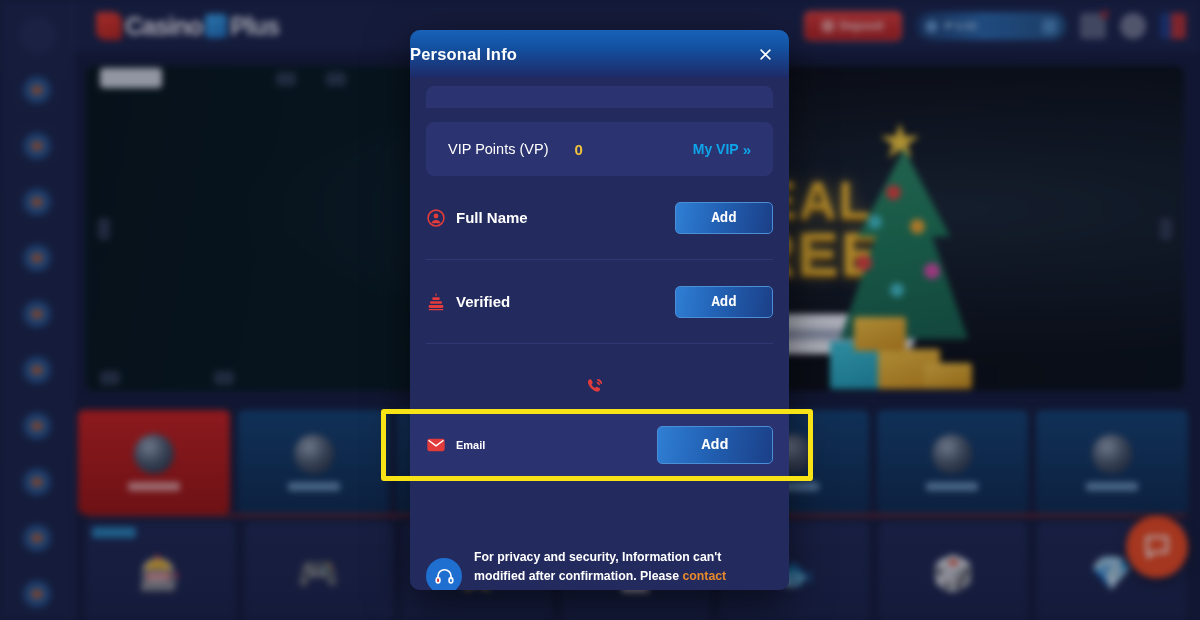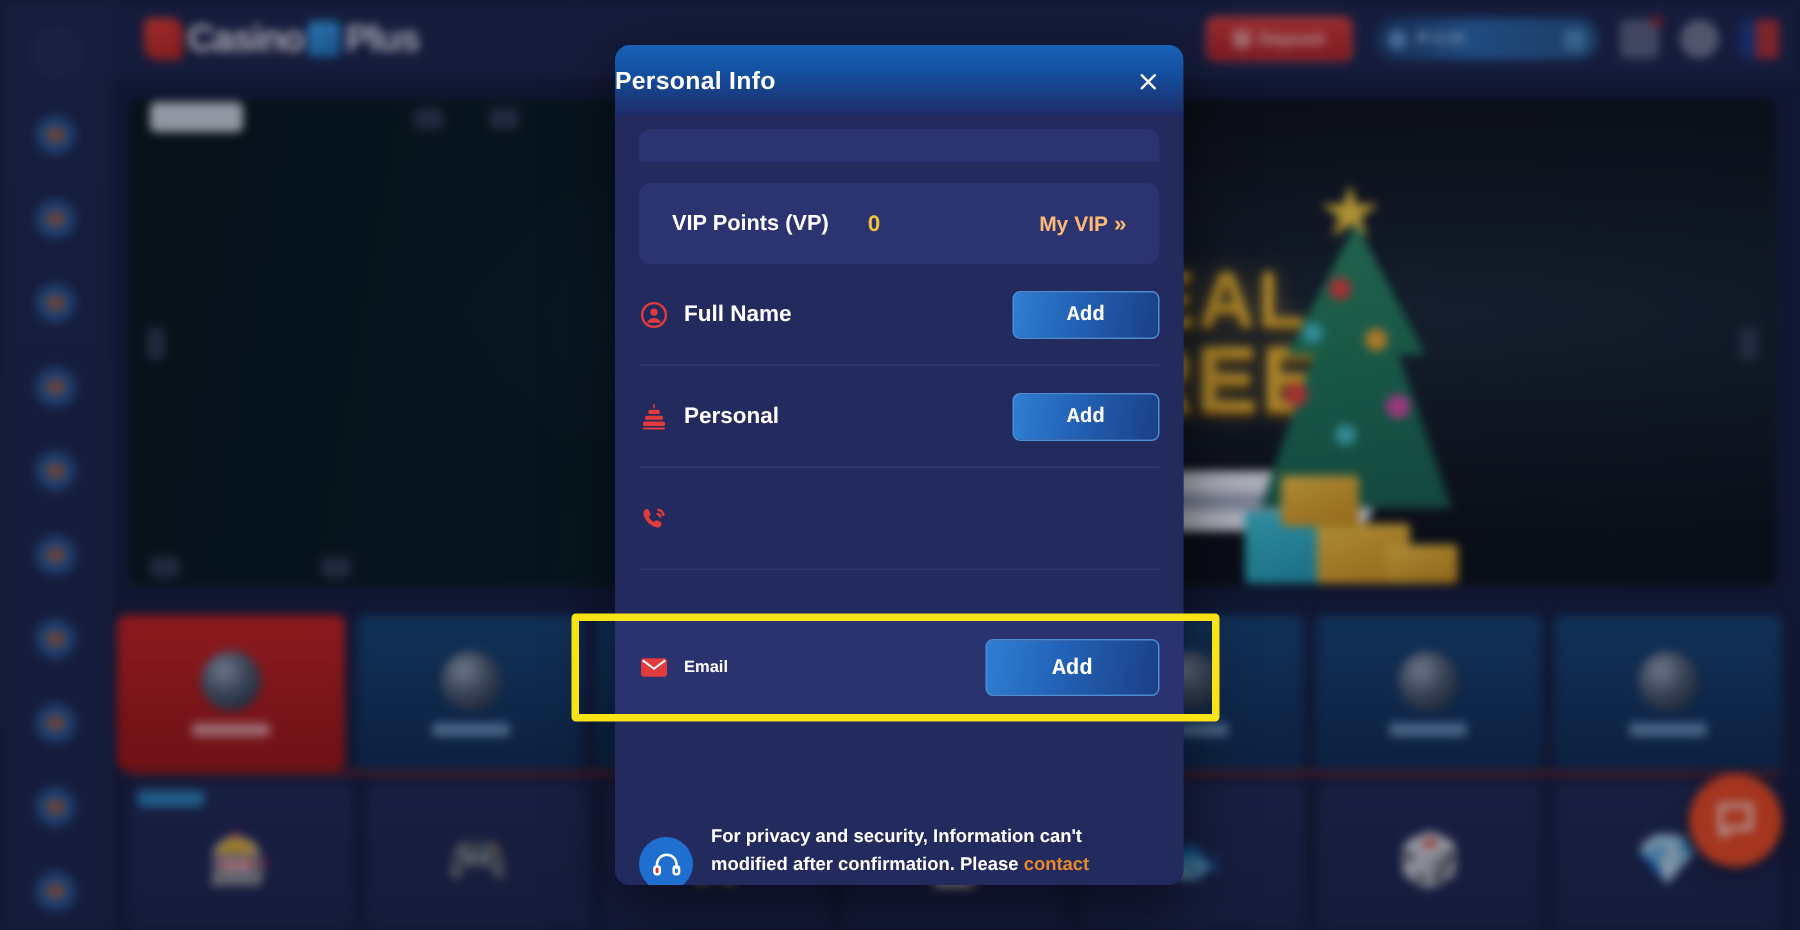--- a/index.html
+++ b/index.html
@@ -317,38 +317,39 @@
     background: #2b3370;
   }
   .vip-card {
     margin-top: 14px;
     height: 54px;
     border-radius: 8px;
     background: #2b3370;
     display: flex; align-items: center;
     padding: 0 22px;
   }
-  .vip-label { font-size: 14.5px; font-weight: 700; color: #ffffff; }
+  .vip-label { font-size: 14.5px; font-weight: 400; color: #ffffff; }
   .vip-value {
     font-size: 15px; font-weight: 800; color: #f0c33c;
     margin-left: 26px;
   }
   .vip-link {
     margin-left: auto;
-    font-size: 14px; font-weight: 700; color: #fdba74;
+    font-size: 14px; font-weight: 700; color: #0ea5e9;
     display: flex; align-items: center; gap: 4px;
     cursor: pointer;
   }
   .vip-chev { font-size: 15px; line-height: 1; }
 
   .info-row {
-    height: 68px;
+    height: 84px;
     display: flex; align-items: center;
     border-bottom: 1px solid #303873;
     position: relative;
+    justify-content: center;
   }
   .info-row:last-of-type { border-bottom: none; }
   .row-icon {
     width: 30px;
     flex: none;
     display: flex; align-items: center; justify-content: flex-start;
     color: #e23b3b;
   }
   .row-icon svg { width: 20px; height: 20px; }
   .row-main { flex: 1; display: flex; flex-direction: column; gap: 3px; }
@@ -637,21 +638,21 @@
         <div class="row-icon">
           <svg viewBox="0 0 24 24" fill="currentColor">
             <rect x="11.3" y="1.6" width="1.3" height="3.2" rx=".6"></rect>
             <rect x="7.5" y="6.2" width="9" height="3.4" rx="1.2"></rect>
             <rect x="4.8" y="11" width="14.4" height="3.2" rx="1.2"></rect>
             <rect x="3.2" y="15.6" width="17.6" height="3.6" rx="1.3"></rect>
             <rect x="3.2" y="20.3" width="17.6" height="1.6" rx=".7"></rect>
           </svg>
         </div>
         <div class="row-main">
-          <div class="row-label">Personal</div>
+          <div class="row-label">Verified</div>
         </div>
         <button class="btn-add">Add</button>
       </div>
 
       <div class="info-row">
         <div class="row-icon">
           <svg viewBox="0 0 24 24" fill="none" stroke="currentColor" stroke-width="2" stroke-linecap="round">
             <path d="M5.2 4.3c1.3-.6 2.3-.2 2.8.9l1 2.1c.4.9.2 1.6-.6 2.2l-.7.5c.9 2 2.4 3.5 4.4 4.4l.5-.7c.6-.8 1.3-1 2.2-.6l2.1 1c1.1.5 1.5 1.5.9 2.8-.7 1.5-2.3 2.2-4 1.7-4.8-1.3-8.8-5.3-10.1-10.1-.5-1.7.2-3.3 1.5-4.2z" fill="currentColor" stroke="none"></path>
             <path d="M15.5 4.6c2 .4 3.6 2 4 4M15 8c1 .3 1.8 1 2 2"></path>
           </svg>

